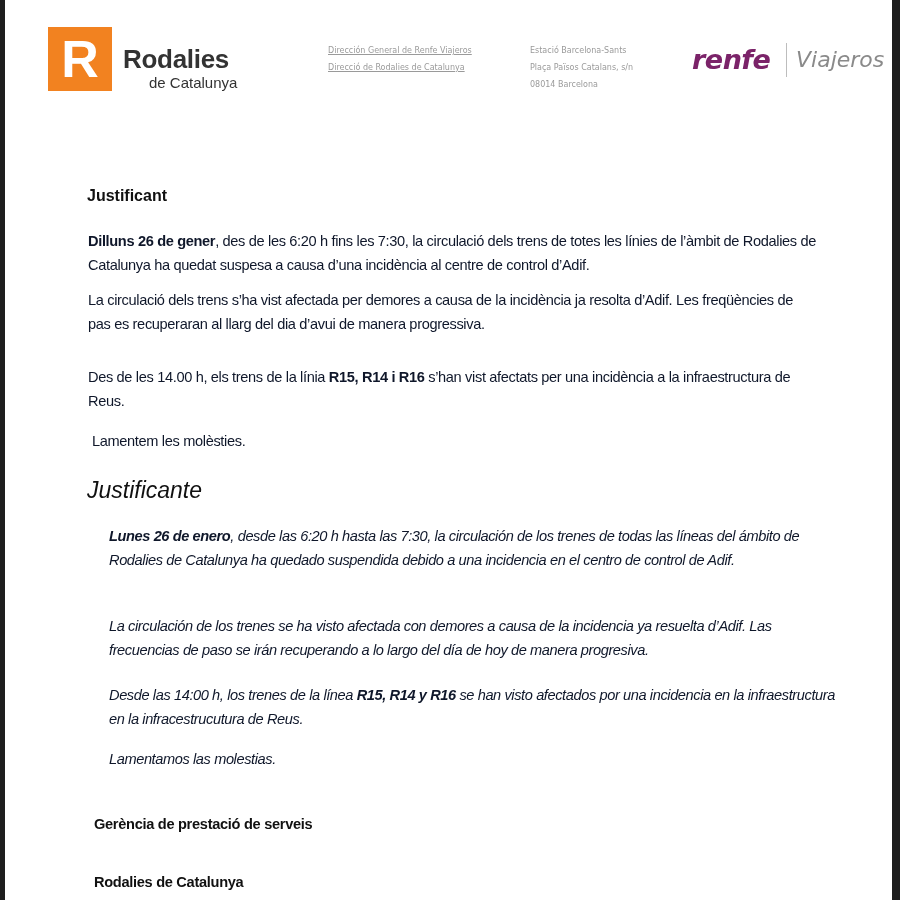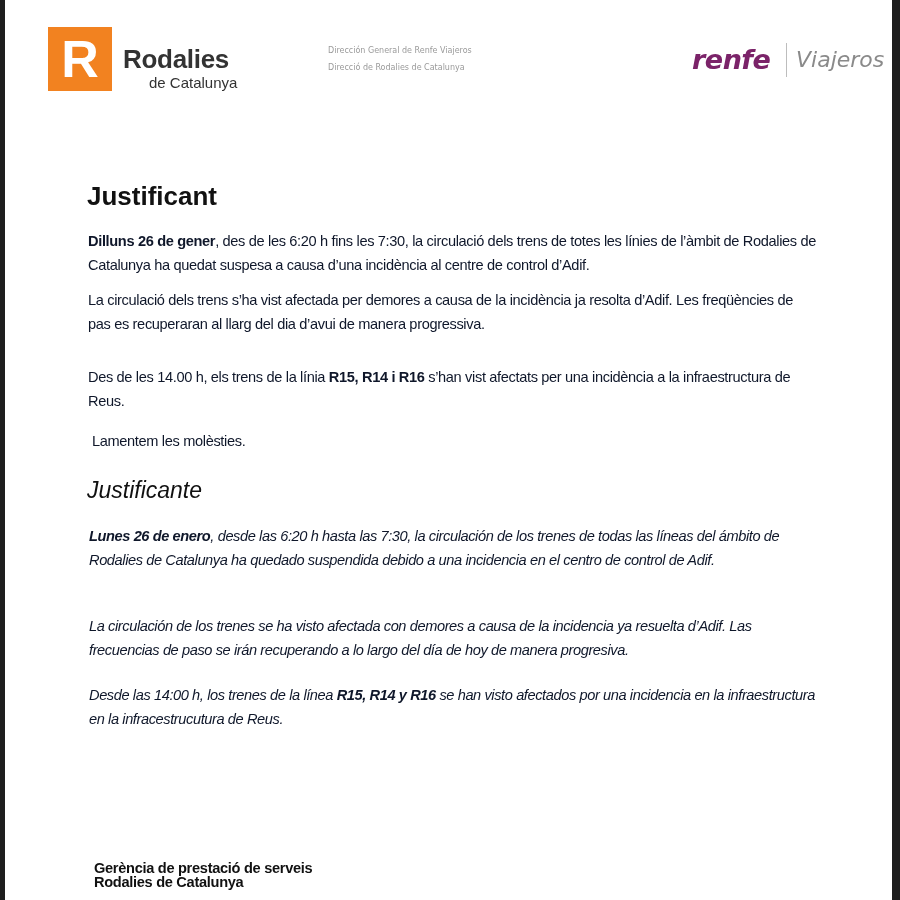--- a/index.html
+++ b/index.html
@@ -66,21 +66,21 @@
       line-height: 1;
       margin-left: 26px;
     }
     .header-col {
       position: absolute;
       font-family: "DejaVu Sans", sans-serif;
       font-size: 8px;
       color: #9a9a9a;
       line-height: 17px;
     }
-    .header-col.c1 { left: 323px; top: 42px; }
+    .header-col.c1 { left: 323px; top: 42px; text-decoration: underline; }
     .header-col.c2 { left: 525px; top: 42px; }
     .renfe-logo {
       position: absolute;
       left: 687px;
       top: 42px;
       font-family: "DejaVu Sans", sans-serif;
       font-size: 27px;
       font-style: italic;
       font-weight: bold;
       color: #7b2369;
@@ -103,21 +103,21 @@
       font-size: 22px;
       font-style: italic;
       color: #8a8a8a;
       line-height: 32px;
     }
     
     .heading-ca {
       position: absolute;
       left: 82px;
       top: 182px;
-      font-size: 26px;
+      font-size: 16px;
       font-weight: bold;
       color: #111;
       line-height: 28px;
       text-align: center;
     }
     .heading-es {
       position: absolute;
       left: 82px;
       top: 476px;
       font-size: 23px;
@@ -129,60 +129,65 @@
       position: absolute;
       left: 83px;
       width: 730px;
       font-size: 14.6px;
       line-height: 24px;
       color: #0f172a;
       letter-spacing: -0.35px;
     }
     .para.it {
       font-style: italic;
-      left: 84px;
+      left: 104px;
       width: 728px;
       letter-spacing: -0.4px;
     }
     .para b { font-weight: bold; }
     .p1 { top: 229px; }
     .p2 { top: 288px; }
     .p3 { top: 365px; }
     .p4 { top: 429px; left: 87px; }
     .p5 { top: 524px; }
     .p6 { top: 614px; }
     .p7 { top: 683px; }
     .p8 { top: 747px; left: 92px; }
     .sig {
       position: absolute;
       left: 89px;
       font-size: 14.6px;
       font-weight: bold;
       color: #111;
       letter-spacing: -0.3px;
     }
-    .sig1 { top: 860px; }
+    .sig1 { top: 816px; }
     .sig2 { top: 874px; }
   </style>
 </head>
 <body>
 
 <div class="frame">
   <div class="page">
 
     <div class="logo-square">
       <div class="logo-letter">R</div>
     </div>
     <div class="logo-title">Rodalies</div>
     <div class="logo-subtitle">de Catalunya</div>
 
     <div class="header-col c1">
       <div>Dirección General de Renfe Viajeros</div>
       <div>Direcció de Rodalies  de Catalunya</div>
     </div>
+    <div class="header-col c2">
+      <div>Estació Barcelona-Sants</div>
+      <div>Plaça Països Catalans, s/n</div>
+      <div>08014 Barcelona</div>
+    </div>
 
     <div class="renfe-logo">renfe</div>
     <div class="renfe-divider"></div>
     <div class="viajeros">Viajeros</div>
 
     <div class="heading-ca">Justificant</div>
 
     <div class="para p1"><b>Dilluns 26 de gener</b><span>, des de les 6:20 h fins les 7:30, la circulació dels trens de totes les línies de l’àmbit de Rodalies de Catalunya ha quedat suspesa a causa d’una incidència al centre de control d’Adif.</span></div>
 
     <div class="para p2">La circulació dels trens s’ha vist afectada per demores a causa de la incidència ja resolta d’Adif. Les freqüències de pas es recuperaran al llarg del dia d’avui de manera progressiva.</div>
@@ -192,18 +197,19 @@
     <div class="para p4">Lamentem les molèsties.</div>
 
     <div class="heading-es">Justificante</div>
 
     <div class="para it p5"><b>Lunes 26 de enero</b><span>, desde las 6:20 h hasta las 7:30, la circulación de los trenes de todas las líneas del ámbito de Rodalies de Catalunya ha quedado suspendida debido a una incidencia en el centro de control de Adif.</span></div>
 
     <div class="para it p6">La circulación de los trenes se ha visto afectada con demores a causa de la incidencia ya resuelta d’Adif. Las frecuencias de paso se irán recuperando a lo largo del día de hoy de manera progresiva.</div>
 
     <div class="para it p7"><span>Desde las 14:00 h, los trenes de la línea </span><b>R15, R14 y R16</b><span> se han visto afectados por una incidencia en la infraestructura en la infracestrucutura de Reus.</span></div>
 
+    <div class="para it p8">Lamentamos las molestias.</div>
 
     <div class="sig sig1">Gerència de prestació de serveis</div>
     <div class="sig sig2">Rodalies de Catalunya</div>
 
   </div>
 </div>
 
 </body></html>

